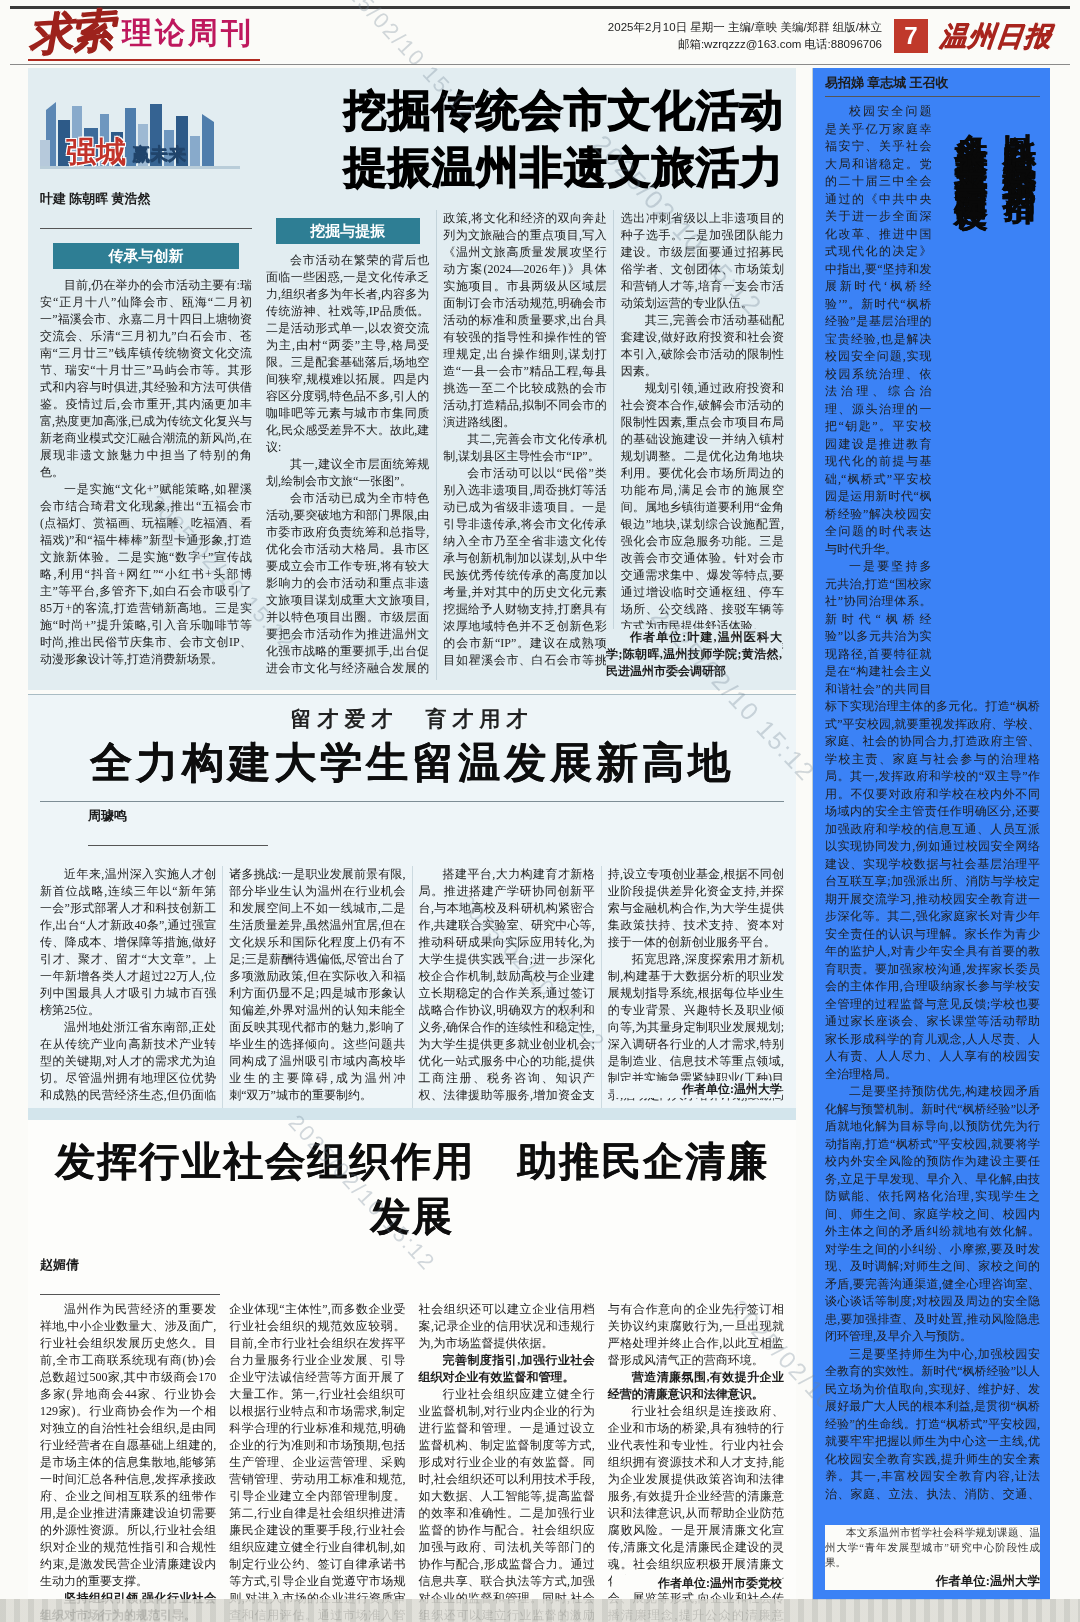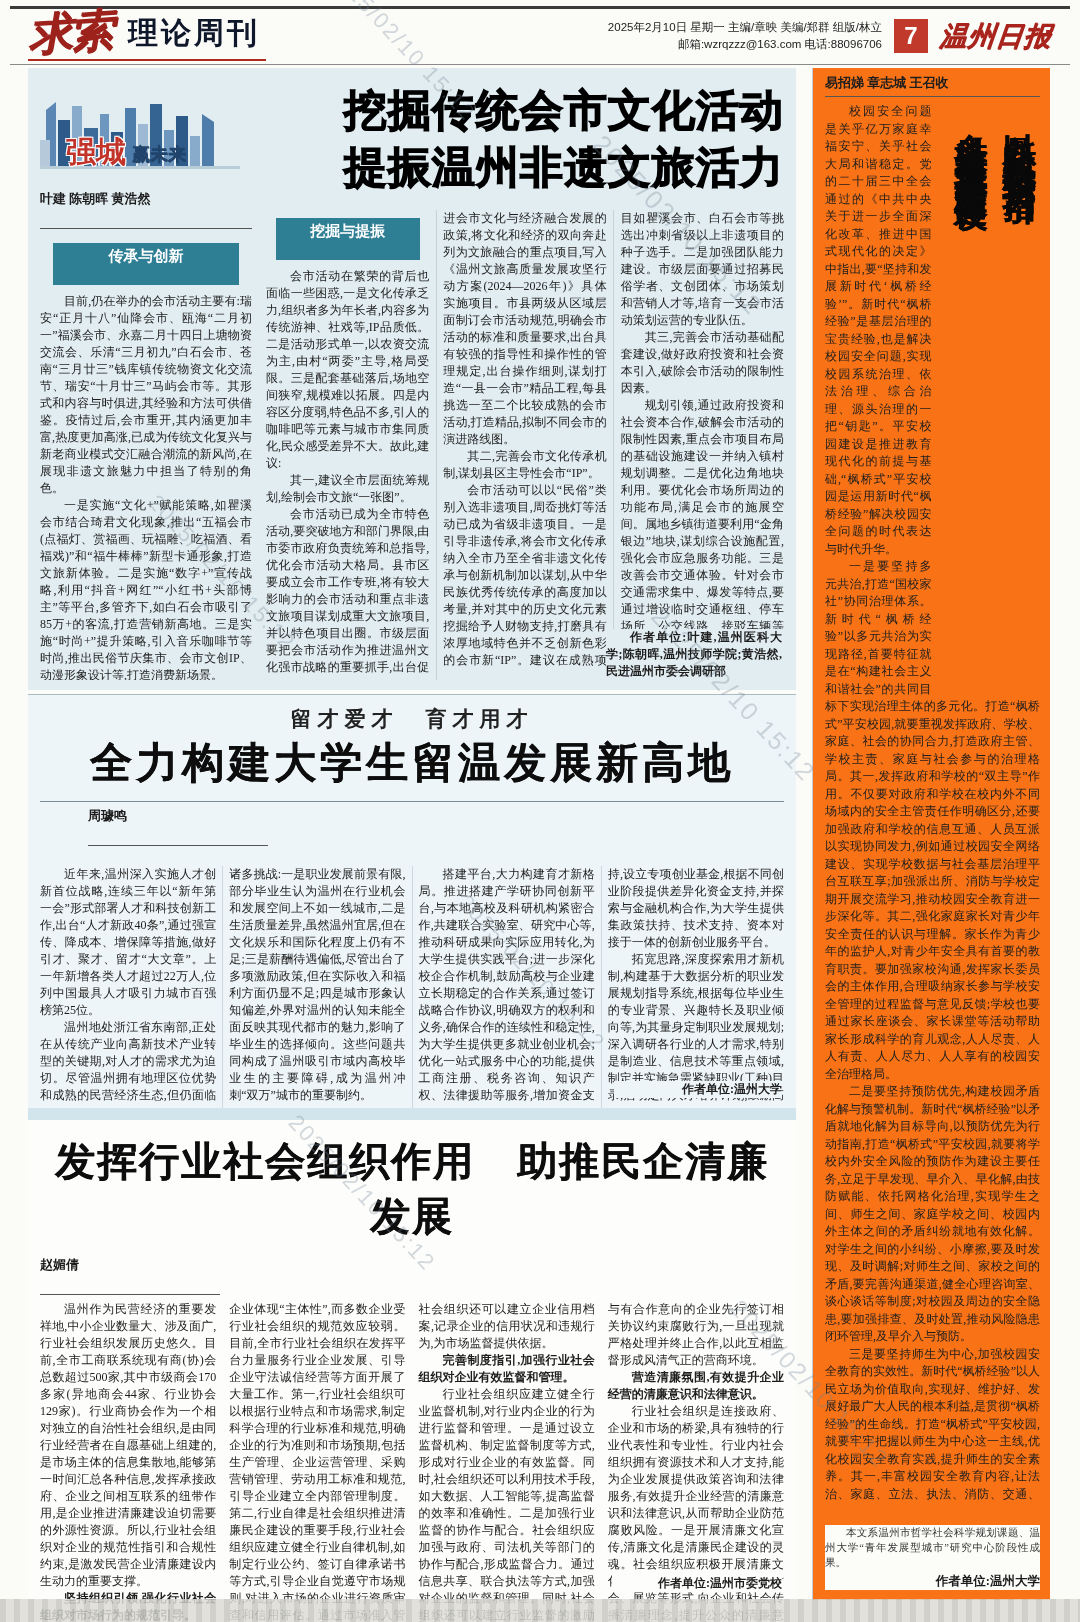--- a/index.html
+++ b/index.html
@@ -5,49 +5,49 @@
   html,body{margin:0;padding:0;}
   body{width:1080px;height:1622px;position:relative;background:#f2f1ed;overflow:hidden;
        font-family:"Liberation Serif","DejaVu Serif",serif;color:#1d1d1d;}
   .page{position:absolute;inset:0;background:#fbfbf8;}
   .topline{position:absolute;left:10px;top:6px;width:1060px;height:3px;background:#3a3a3a;}
   
   header{position:absolute;left:28px;top:12px;width:1024px;height:48px;display:flex;align-items:center;}
   .qiusuo{font-size:44px;font-weight:bold;font-style:italic;color:#9d221c;line-height:44px;
           transform:rotate(-4deg);display:inline-block;letter-spacing:-2px;text-shadow:1px 1px 0 #9d221c;}
   .mast-title{font-family:"Liberation Sans","DejaVu Sans",sans-serif;font-size:30px;font-weight:900;
-          color:#0f172a;letter-spacing:3px;margin-left:16px;}
+          color:#be185d;letter-spacing:3px;margin-left:10px;}
   .mast-left{display:flex;align-items:center;border-bottom:2px solid #b02a20;padding:0 6px 4px 0;}
   .mast-right{margin-left:auto;display:flex;align-items:center;gap:12px;}
   .mast-info{font-family:"Liberation Sans","DejaVu Sans",sans-serif;font-size:11.5px;color:#222;
           text-align:right;line-height:17px;}
   .page-num{width:34px;height:34px;background:#c0392b;color:#fff;font-family:"Liberation Sans",sans-serif;
           font-size:24px;font-weight:bold;display:flex;align-items:center;justify-content:center;}
   .paper-name{font-size:27px;font-weight:bold;font-style:italic;color:#a8241d;letter-spacing:1px;
           transform:skewX(-6deg);text-shadow:0.5px 0.5px 0 #a8241d;}
   .header-rule{position:absolute;left:10px;top:64px;width:1060px;height:1px;background:#8a8a8a;}
   
   .left-region{position:absolute;left:28px;top:68px;width:768px;height:1532px;}
-  .right-region{position:absolute;left:812px;top:68px;width:238px;height:1532px;background:#f97316;
+  .right-region{position:absolute;left:812px;top:68px;width:238px;height:1532px;background:#3b82f6;
           border-left:1px solid #c2ced4;padding:6px 10px 6px 12px;box-sizing:border-box;}
   
   .article1{position:absolute;left:0;top:0;width:768px;height:622px;background:#e2edf1;
           padding:10px 12px;box-sizing:border-box;display:flex;}
   .a1-left{width:212px;flex:none;margin-right:14px;display:flex;flex-direction:column;}
   .logo{position:relative;width:200px;height:104px;flex:none;margin:2px 0 6px 0;}
   .logo svg{position:absolute;inset:0;}
   .logo-main{position:absolute;left:26px;top:52px;font-family:"Liberation Sans",sans-serif;
           font-size:30px;font-weight:900;color:#c2332a;text-shadow:-1px -1px 0 #fff,1px -1px 0 #fff,-1px 1px 0 #fff,1px 1px 0 #fff;}
   .logo-sub{position:absolute;left:92px;top:62px;font-family:"Liberation Sans",sans-serif;
           font-size:18px;font-weight:900;color:#20446b;text-shadow:0.5px 0.5px 0 #20446b;}
   .byline{font-size:13px;font-weight:bold;padding-bottom:20px;border-bottom:1px solid #555;margin-bottom:6px;}
   .left-body{flex:1;overflow:hidden;}
   p{margin:0;text-indent:2em;font-size:12px;line-height:17px;text-align:justify;}
   .bar{background:#2e7e94;color:#fff;font-family:"Liberation Sans",sans-serif;font-weight:bold;
-          font-size:15px;line-height:26px;height:42px;text-align:center;text-indent:0;margin:8px auto;width:88%;}
+          font-size:15px;line-height:26px;height:26px;text-align:center;text-indent:0;margin:8px auto;width:88%;}
   .a1-right{flex:1;position:relative;display:flex;flex-direction:column;}
   .a1-headline{margin:4px 0 14px 0;text-align:right;font-family:"Liberation Sans","DejaVu Sans",sans-serif;
           font-weight:900;font-size:43px;line-height:1.32;letter-spacing:1px;color:#000;
           -webkit-text-stroke:1.3px #000;}
   .a1-body{flex:1;overflow:hidden;column-count:3;column-gap:14px;column-fill:auto;
           column-rule:1px solid #c3d3da;}
   .credit-abs{position:absolute;font-weight:bold;font-size:12px;line-height:17px;text-align:justify;}
   .a1-credit{right:2px;bottom:0;width:176px;background:#e2edf1;text-indent:2em;}
   
   .article2{position:absolute;left:0;top:626px;width:768px;height:414px;background:#eef5f8;

